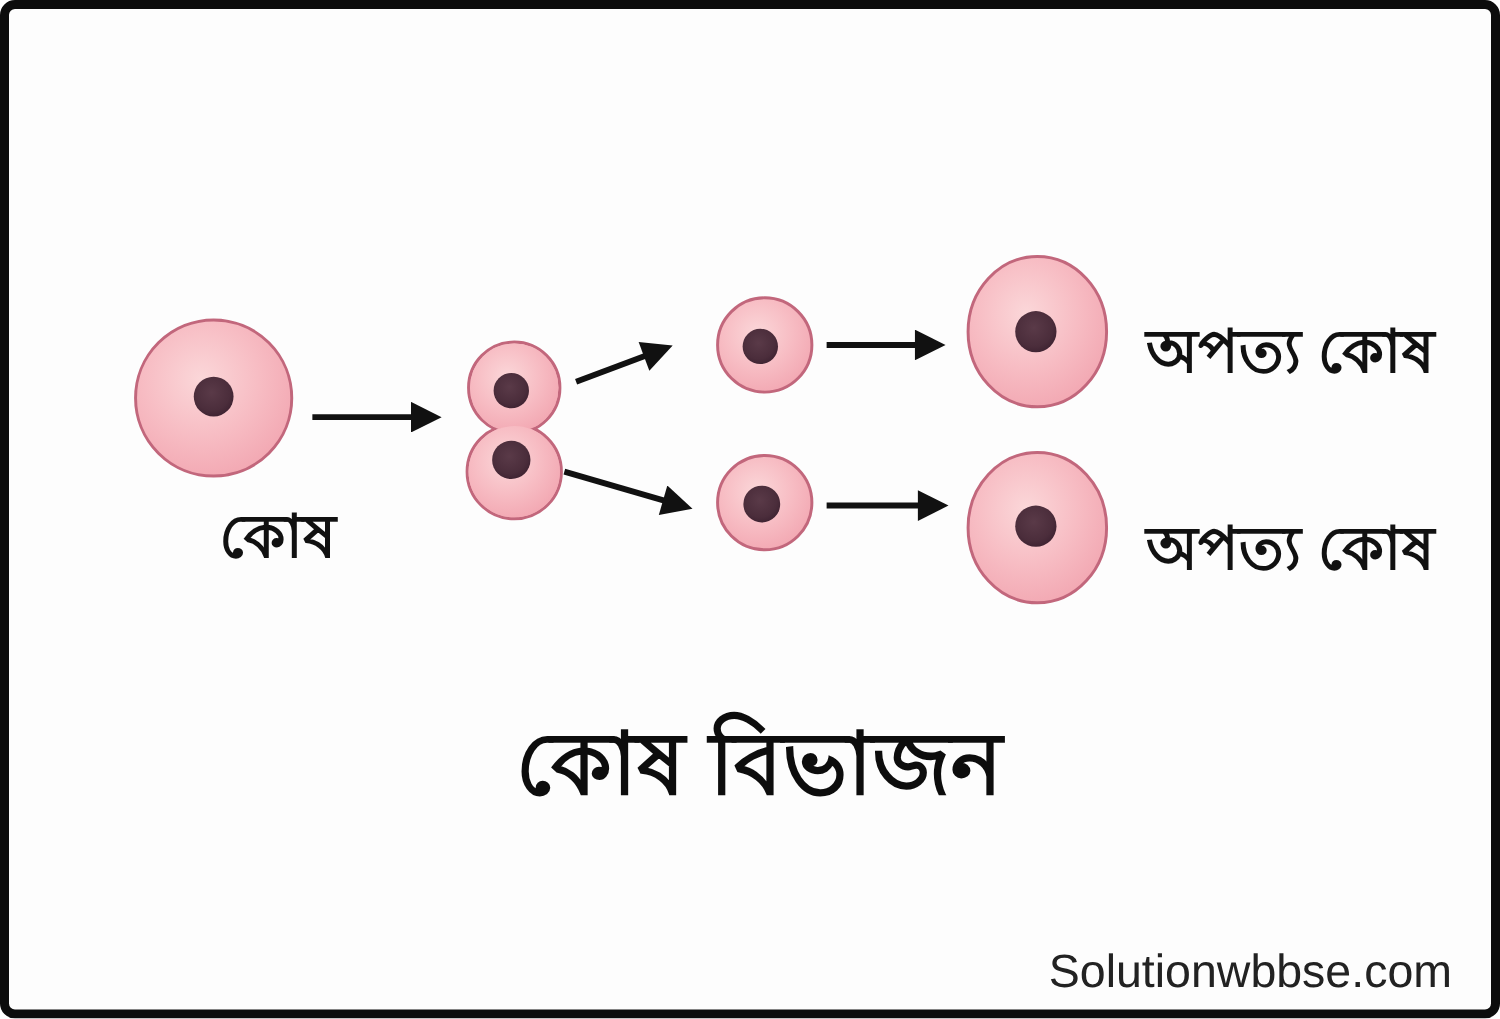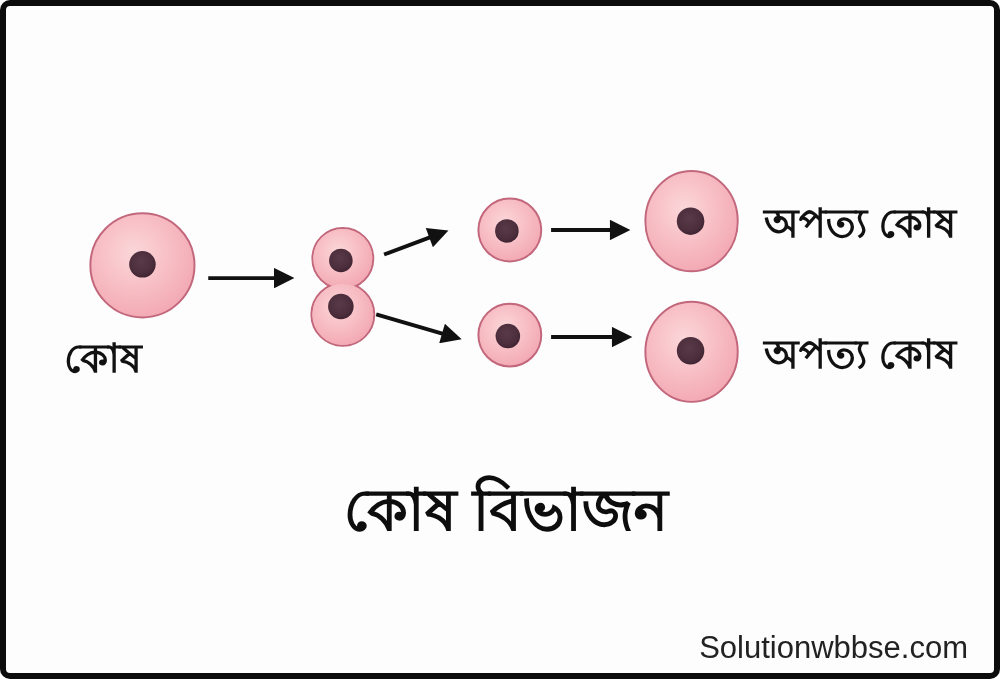--- a/index.html
+++ b/index.html
@@ -28,28 +28,29 @@
   .bn-label {
     position: absolute;
     color: #111111;
     font-weight: 700;
     white-space: nowrap;
   }
   .parent-label {
     left: 58px;
     top: 328px;
     width: 160px;
-    text-align: left;
+    text-align: right;
     font-size: 40px;
     line-height: 48px;
   }
   .daughter-label {
     left: 758px;
     font-size: 40px;
     line-height: 48px;
+    margin-top: 12px;
   }
   .daughter-label-1 { top: 193px; }
   .daughter-label-2 { top: 324px; }
   .diagram-title {
     position: absolute;
     left: 0;
     top: 470px;
     width: 1000px;
     text-align: center;
     color: #0d0d0d;

